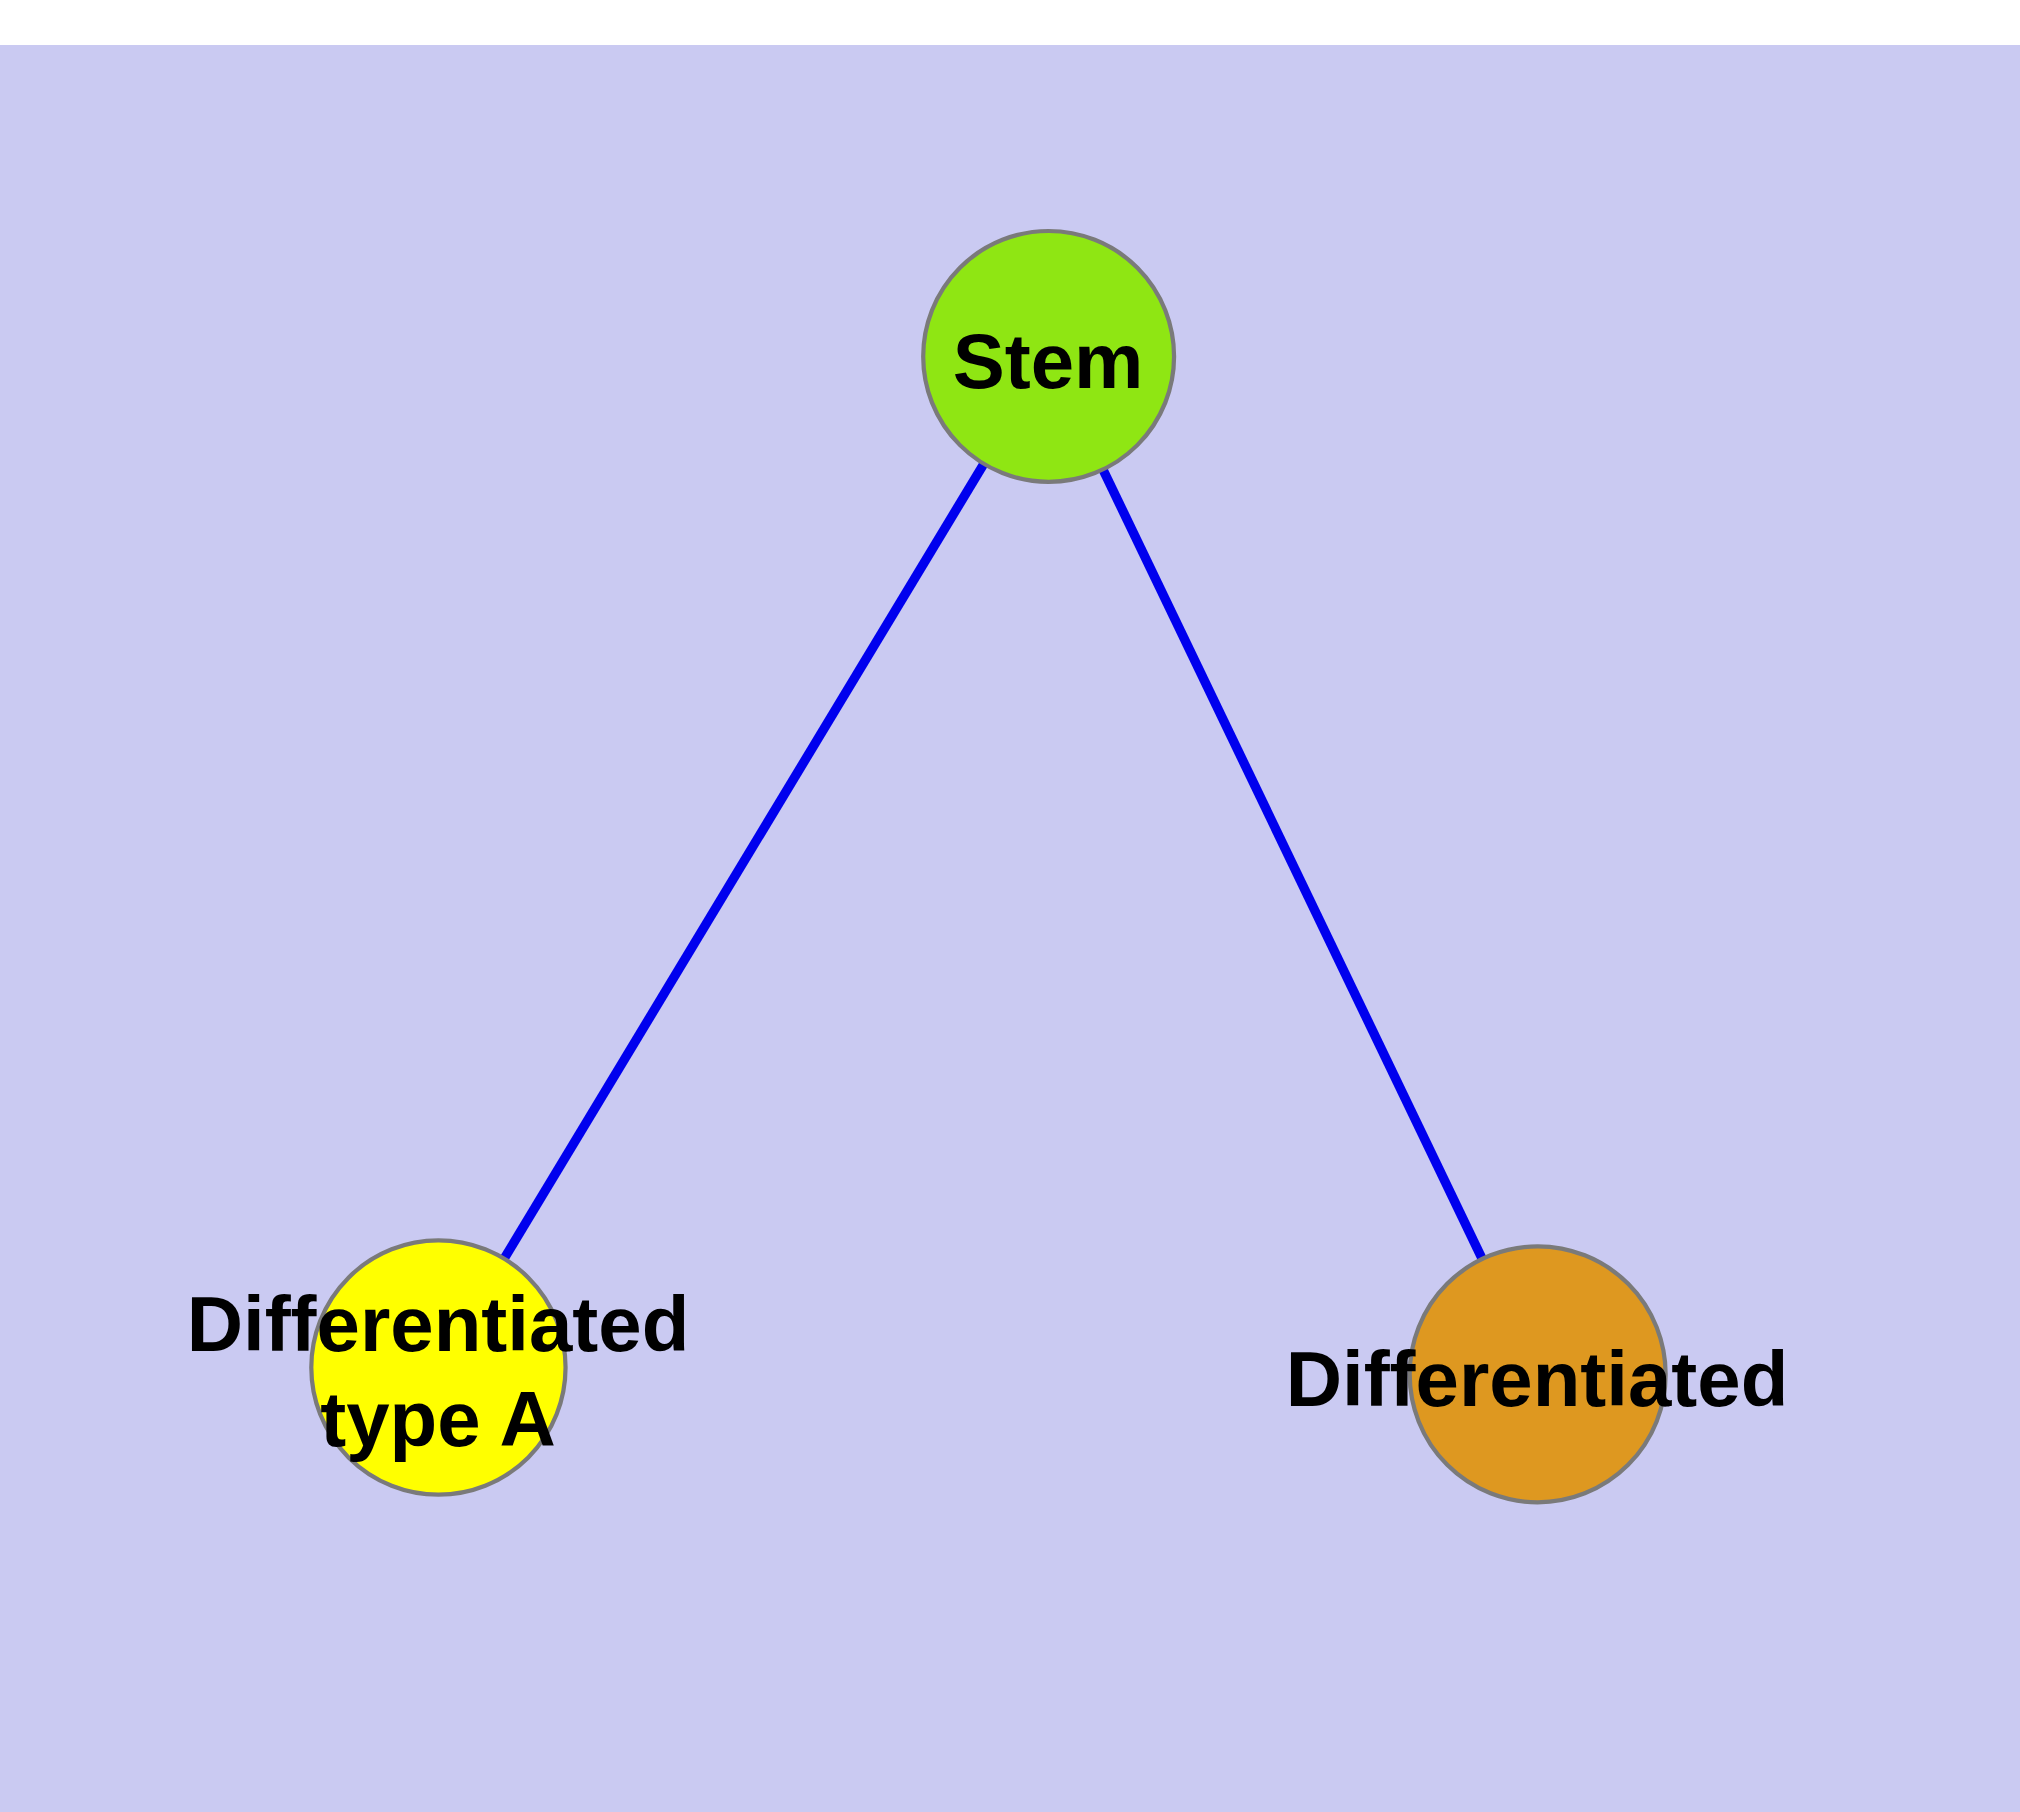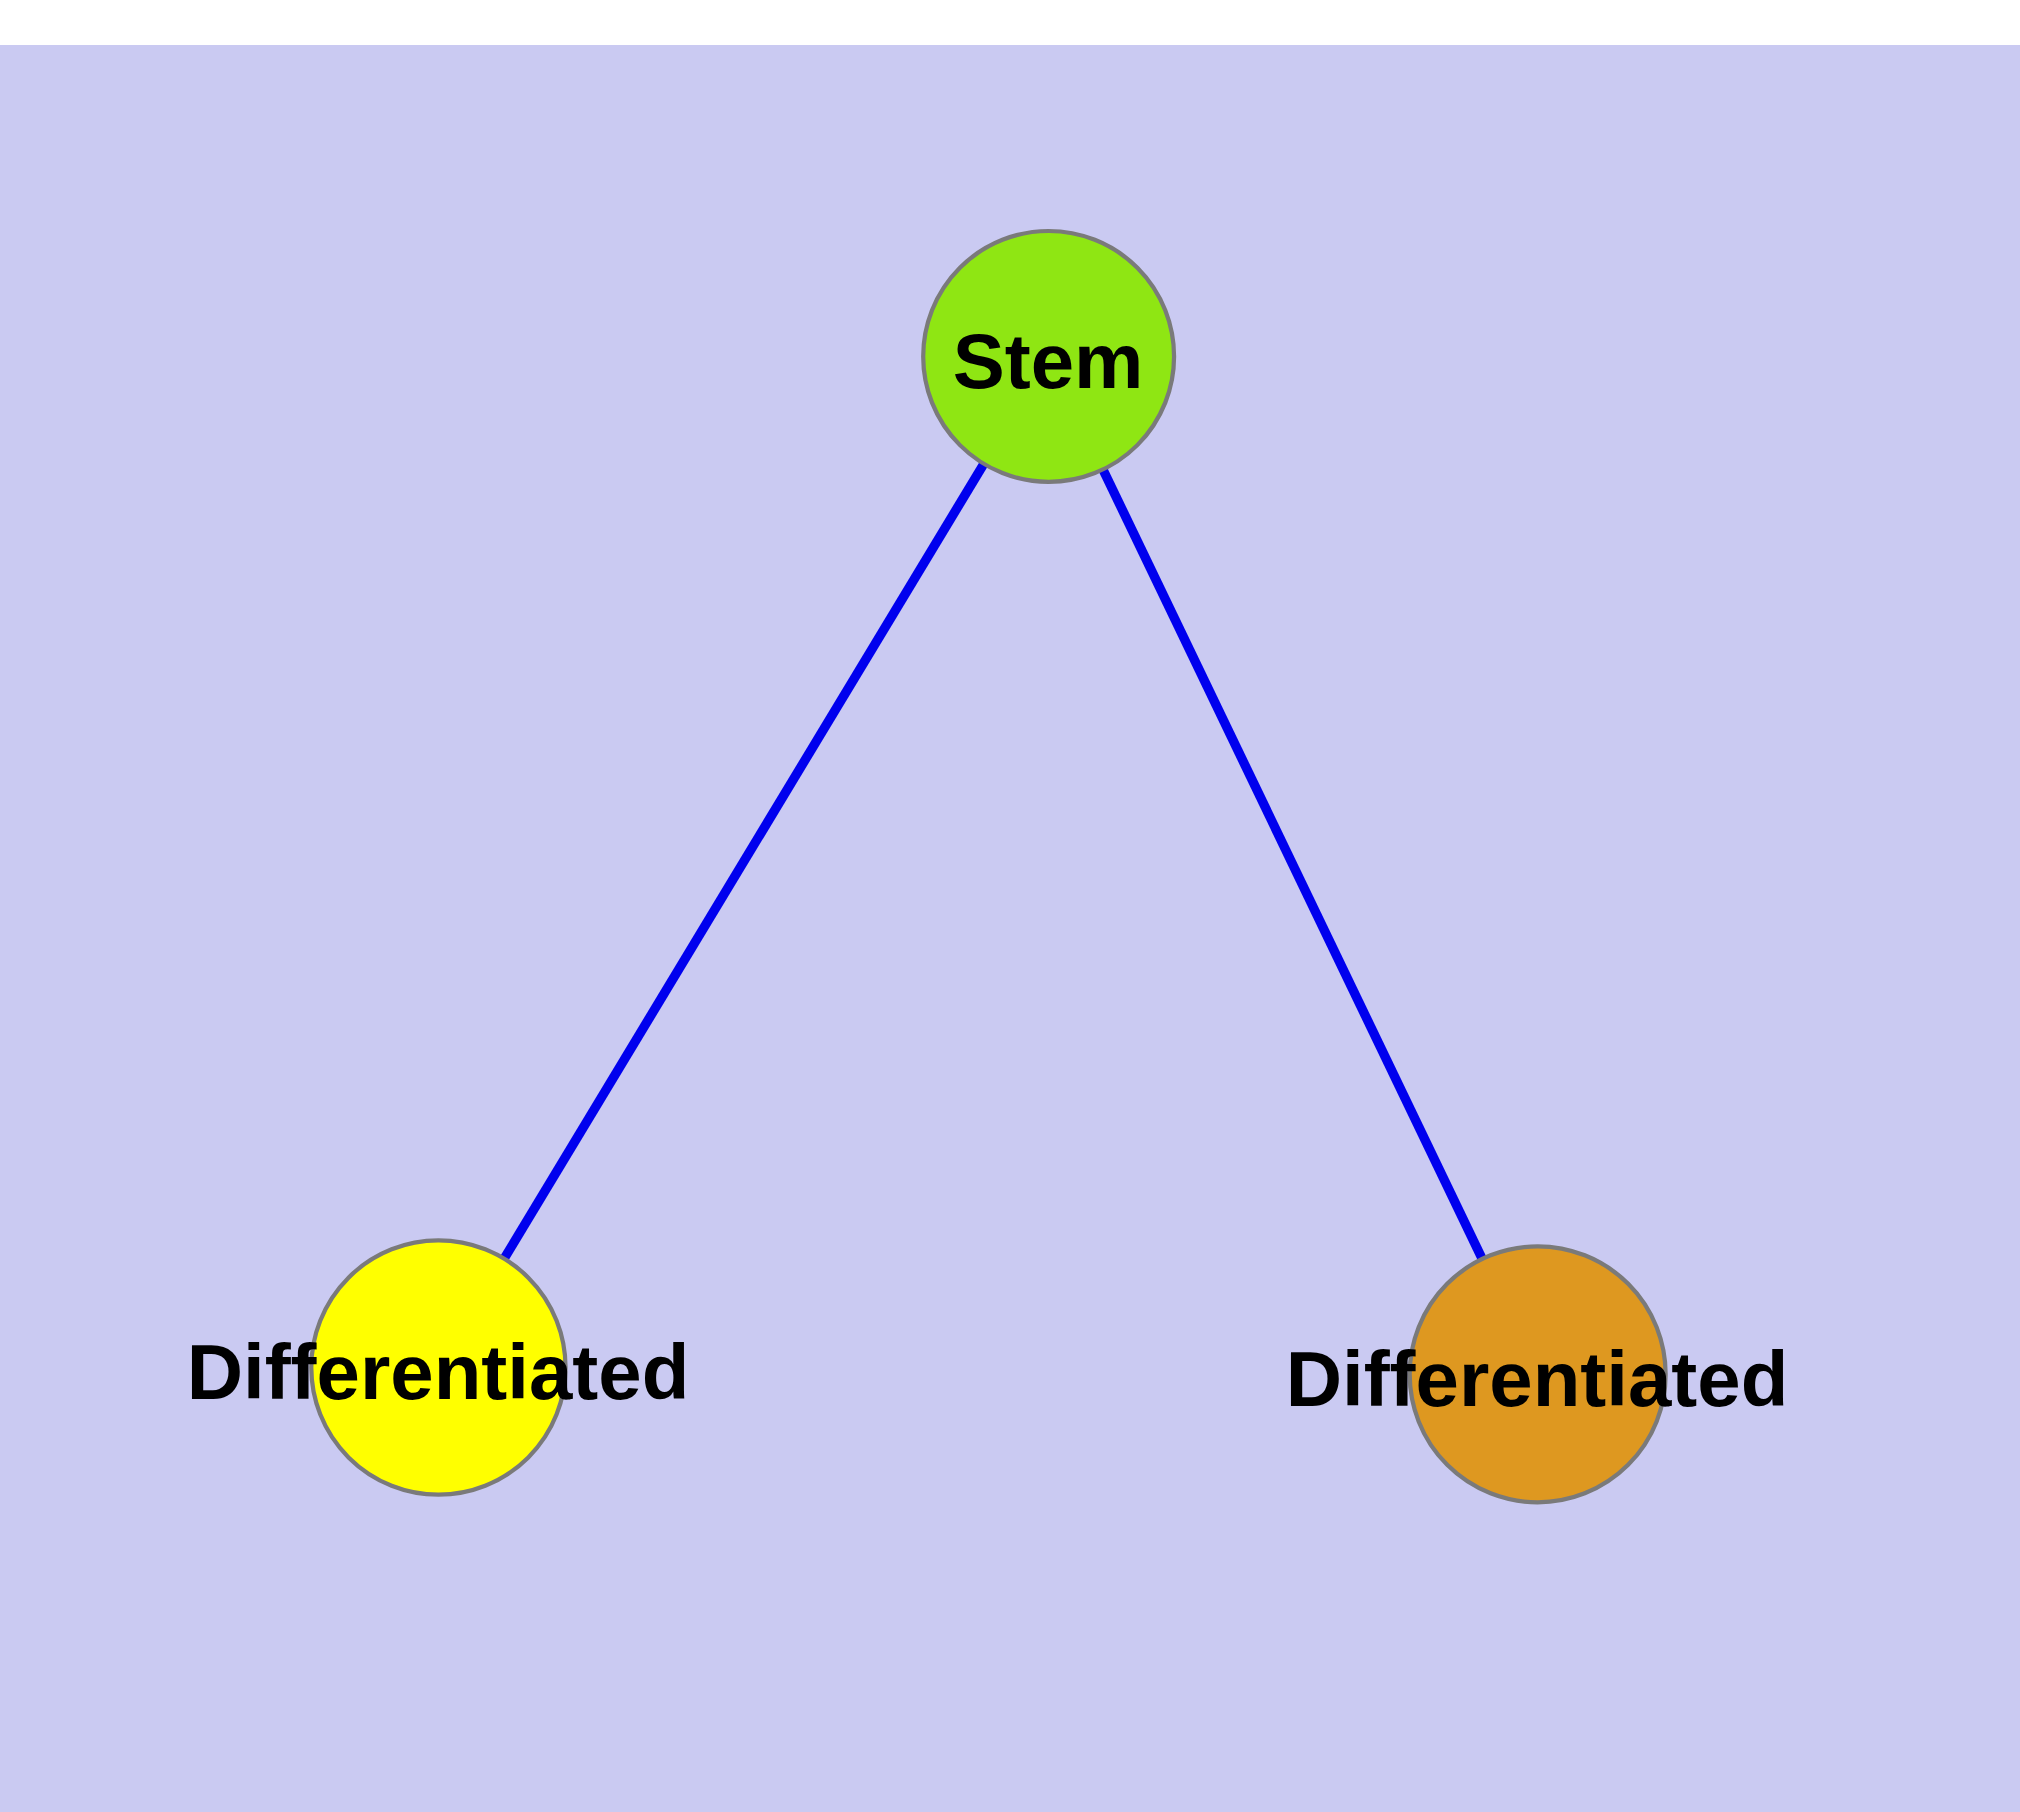--- a/index.html
+++ b/index.html
@@ -55,19 +55,20 @@
       <circle cx="517" cy="1564" r="150" fill="#ffff00" stroke="#7a7a7a" stroke-width="5"></circle>
       <circle cx="1814" cy="1572" r="151" fill="#de9820" stroke="#7a7a7a" stroke-width="5"></circle>
     </svg>
 
   <div class="node-label" style="left: 1048px; top: 319px;">
     <span class="label-line">Stem</span>
   </div>
 
   <div class="node-label" style="left: 438px; top: 1330px;">
     <span class="label-line">Differentiated</span>
+    <span class="label-line">type A</span>
   </div>
 
   <div class="node-label" style="left: 1537px; top: 1337px;">
     <span class="label-line">Differentiated</span>
   </div>
 </div>
 
 
 </body></html>

